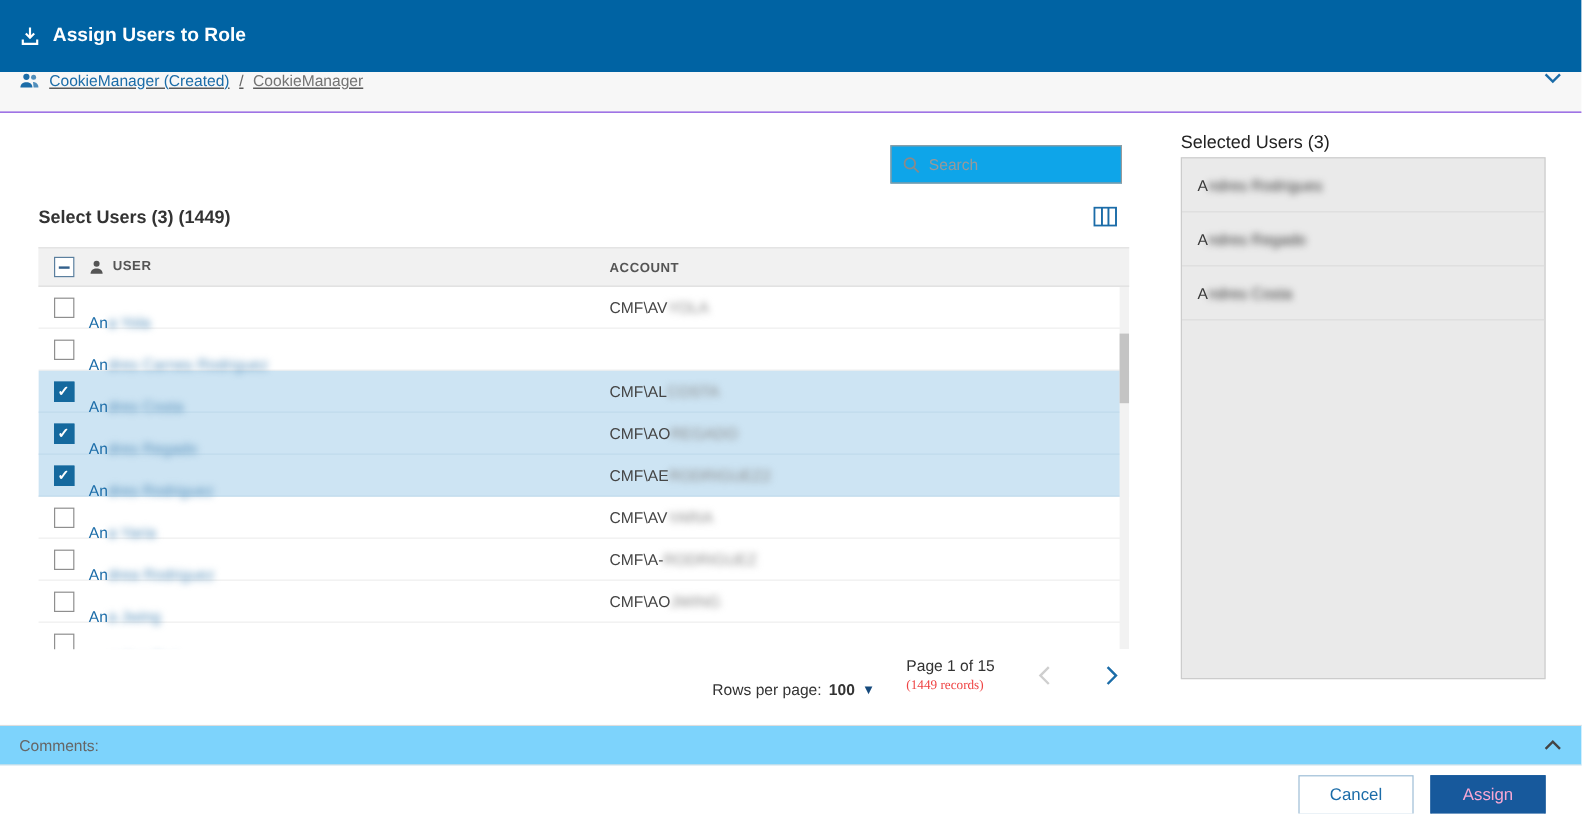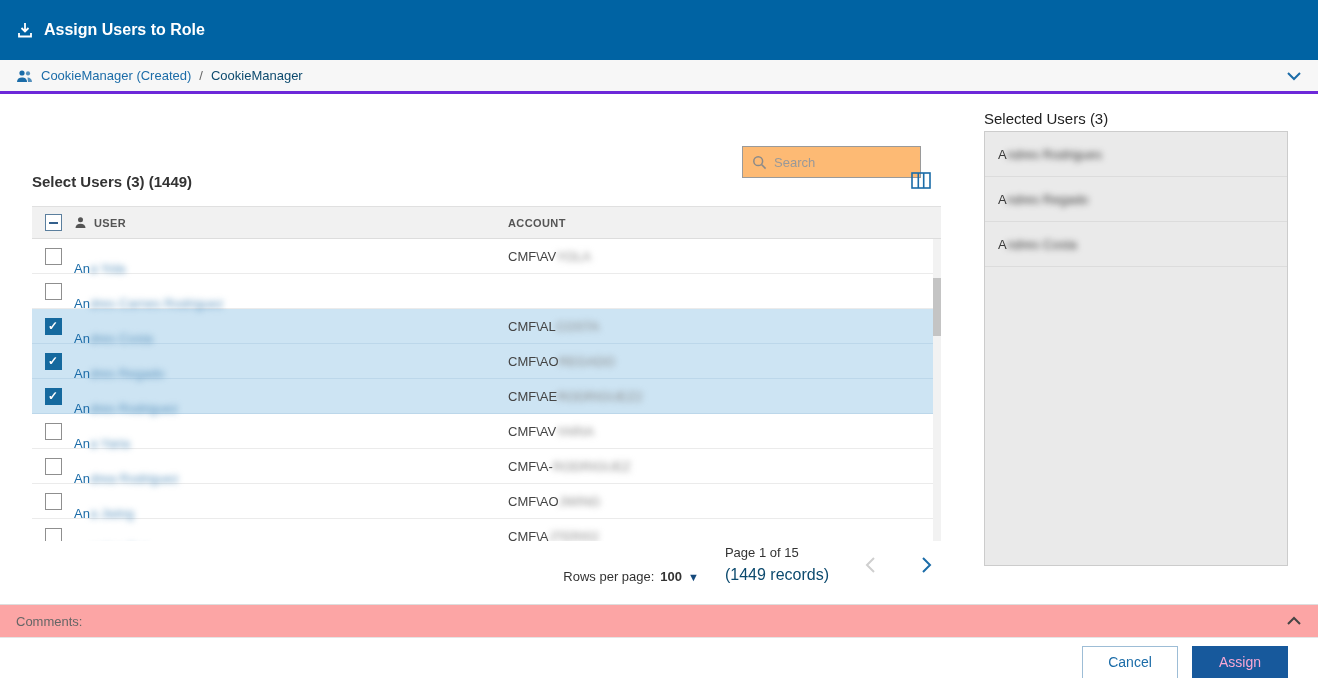--- a/index.html
+++ b/index.html
@@ -8,73 +8,73 @@
     font-family: "Liberation Sans", sans-serif;
     background: #fff; color: #333; overflow: hidden;
   }
   :root { --brand:#0063a3; --link:#1b6ca8; --sel:#cde4f3; --check:#15699e; --assign:#17599c; }
 
   
   .topbar { height:60px; background:var(--brand); display:flex; align-items:center; padding:0 16px; gap:10px; }
   .topbar-title { color:#fff; font-size:16px; font-weight:700; }
 
   
-  .breadcrumb-bar { height:34px; background:#f7f7f7; border-bottom:3px solid #6d28d9; display:flex; align-items:center; padding:0 16px; gap:8px; font-size:13px; }
+  .breadcrumb-bar { height:34px; background:#f7f7f7; border-bottom:1px solid #6d28d9; display:flex; align-items:flex-start; padding:0 16px; gap:8px; font-size:13px;text-decoration:underline; }
   .bc-role { color:var(--link); text-decoration:none; cursor:pointer; }
   .bc-sep { color:#666; }
-  .bc-page { color:#0c4a6e; }
+  .bc-page { color:#737373; }
   .bc-caret { margin-left:auto; cursor:pointer; display:flex; }
 
   
   .main { position:relative; height:510px; background:#fff; }
 
-  .search-box { position:absolute; left:742px; top:27px; width:179px; height:32px; border:1px solid #9a9a9a; display:flex; align-items:center; padding:0 9px; gap:7px; background:#fdba74;margin-top:25px; }
+  .search-box { position:absolute; left:742px; top:27px; width:193px; height:32px; border:1px solid #9a9a9a; display:flex; align-items:center; padding:0 9px; gap:7px; background:#0ea5e9; }
   .search-box input { border:0; outline:0; flex:1; font:13px "Liberation Sans", sans-serif; color:#333; background:transparent; }
   .search-box input::placeholder { color:#999; }
 
   .list-title { position:absolute; left:32px; top:79px; font-size:15px; font-weight:700; color:#333; }
   .columns-btn { position:absolute; left:911px; top:78px; cursor:pointer; display:flex; }
 
   .table { position:absolute; left:32px; top:112px; width:909px; }
   .thead { display:flex; align-items:center; height:33px; background:#f1f1f1; border-top:1px solid #e0e0e0; border-bottom:1px solid #ddd; }
   .thead .col-label { color:#555; font-size:11px; letter-spacing:.4px; font-weight:700; }
   .tbody { position:relative; height:302px; overflow:hidden; }
   .trow { display:flex; align-items:center; height:35px; border-bottom:1px solid #ebebeb; background:#fff; cursor:pointer; }
   .trow.selected { background:var(--sel); border-bottom-color:#bcd7ea; }
   .cell-check { flex:0 0 42px; display:flex; justify-content:center; align-items:center; }
-  .cell-user { flex:0 0 434px; display:flex; align-items:center; gap:7px; font-size:13px; }
+  .cell-user { flex:0 0 434px; display:flex; align-items:flex-start; gap:7px; font-size:13px; }
   .cell-account { flex:1; font-size:13px; color:#444; }
 
   .checkbox { width:17px; height:17px; border:1px solid #8f8f8f; background:#fff; display:flex; align-items:center; justify-content:center; cursor:pointer; }
   .checkbox.checked { background:var(--check); border-color:var(--check); }
   .checkbox.checked::after { content:"✓"; color:#fff; font-size:12px; font-weight:700; line-height:1; }
   .checkbox.indeterminate { border-color:#5b7f9e; }
   .checkbox.indeterminate::after { content:""; width:9px; height:2px; background:#33608c; display:block; }
 
   .user-link { color:var(--link); text-decoration:none; display:inline-flex; cursor:pointer;margin-top:24px; }
   .blur { filter: blur(3px); }
   .user-link .blur { color:#5b93bd; }
   .cell-account .blur { color:#8a8a8a; }
 
   .vscroll { position:absolute; right:0; top:0; width:8px; height:100%; background:#f2f2f2; }
   .vscroll-thumb { position:absolute; top:39px; right:0; width:8px; height:58px; background:#c4c4c4; cursor:grab; }
 
   .pagination { position:absolute; left:32px; top:450px; width:909px; display:flex; align-items:center; justify-content:flex-end; gap:26px; font-size:13px; color:#333; }
   .rpp { display:flex; align-items:center; gap:6px;margin-top:23px; }
   .rpp-caret { color:#15497c; font-size:11px; cursor:pointer; }
   .page-info { line-height:1.45; }
-  .page-records { font-size:16px; color:#0c4a6e; }
+  .page-records { font-size:11px; color:#ef4444;font-family:Liberation Serif, serif; }
   .pg-btn { width:30px; height:30px; display:flex; align-items:center; justify-content:center; cursor:pointer; background:none; border:none; }
 
   .right-panel-title { position:absolute; left:984px; top:16px; font-size:15px; color:#222; }
   .right-panel { position:absolute; left:984px; top:37px; width:304px; height:435px; background:#eaeaea; border:1px solid #ccc; }
   .sel-item { height:45px; display:flex; align-items:center; padding:0 13px; border-bottom:1px solid #dcdcdc; font-size:13px; color:#3a3a3a; }
 
   
-  .comments-bar { height:34px; border-top:1px solid #ddd; border-bottom:1px solid #e5e5e5; background:#fca5a5; display:flex; align-items:center; padding:0 16px; font-size:13px; color:#666; }
+  .comments-bar { height:34px; border-top:1px solid #ddd; border-bottom:1px solid #e5e5e5; background:#7dd3fc; display:flex; align-items:center; padding:0 16px; font-size:13px; color:#666; }
   .comments-caret { margin-left:auto; cursor:pointer; display:flex; }
 
   
   .footer { height:48px; background:#fff; display:flex; align-items:center; justify-content:flex-end; gap:14px; padding:0 30px; }
   .btn { min-width:96px; height:33px; font:14px "Liberation Sans", sans-serif; display:flex; align-items:center; justify-content:center; cursor:pointer; }
   .btn-cancel { background:#fff; border:1px solid #9dbdd6; color:var(--link);text-align:center; }
   .btn-assign { background:var(--assign); border:1px solid var(--assign); color:#f9a8d4; }
 
   .bottom-strip { height:8px; background:var(--brand); }
 </style>
@@ -271,23 +271,20 @@
   <div class="trow">
     <div class="cell-check">
       <span class="checkbox"></span>
     </div>
     <div class="cell-user">
       <a class="user-link">
               <span class="vis">An</span>
               <span class="blur">gelica Teri</span>
             </a>
     </div>
-    <div class="cell-account">
-      <span class="vis">CMF\A</span><span class="blur">JTERI02</span>
-    </div>
   </div>
 <div class="vscroll">
         <div class="vscroll-thumb"></div>
       </div>
     </div>
   </div>
 
   <div class="pagination">
     <div class="rpp">
       <span>Rows per page:</span>

